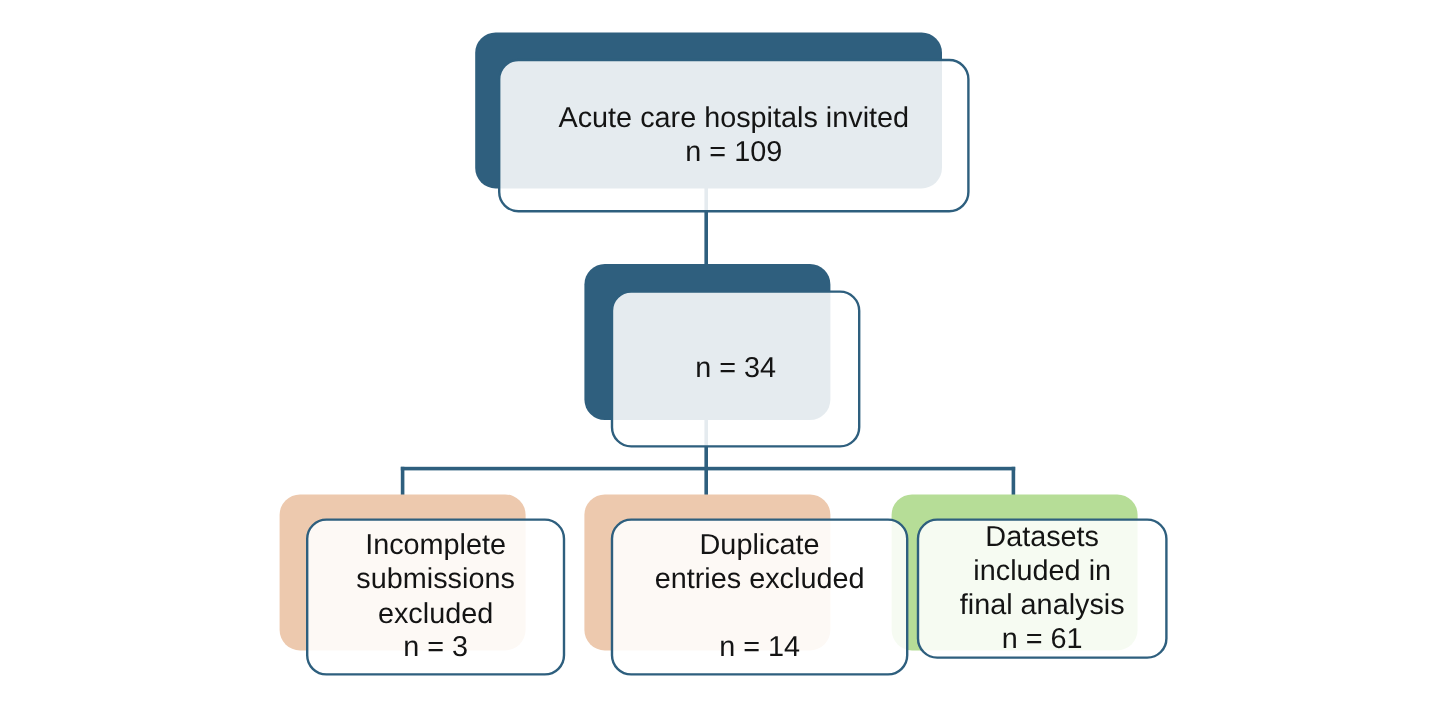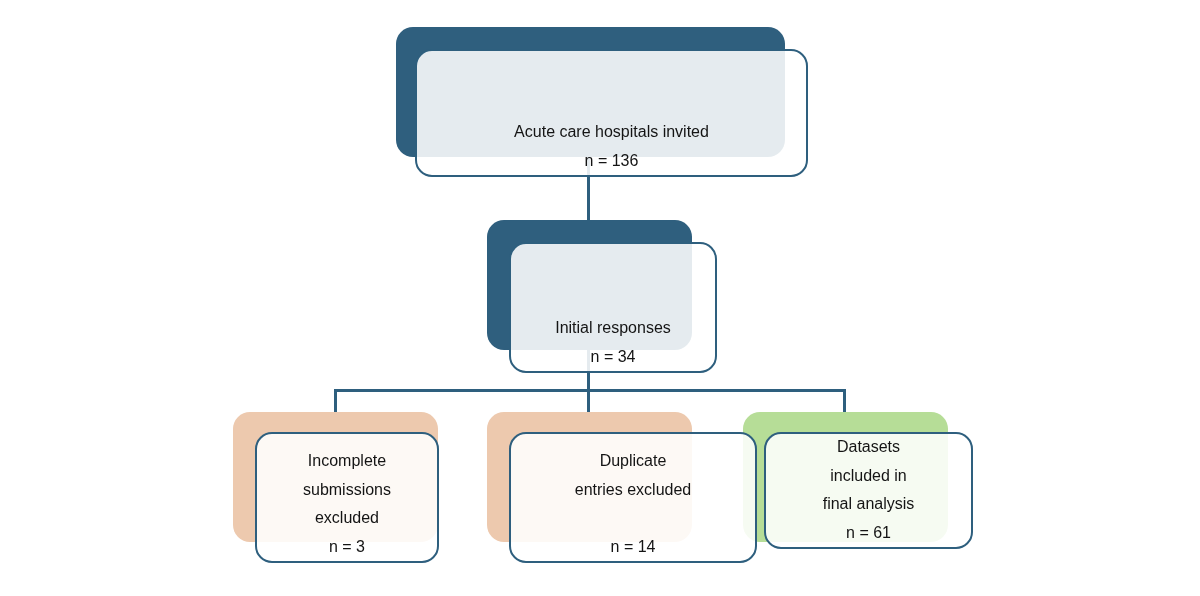--- a/index.html
+++ b/index.html
@@ -22,24 +22,24 @@
   .node-box {
     position: absolute;
     z-index: 3;
     box-sizing: border-box;
     background: rgba(255, 255, 255, 0.88);
     border: 2.5px solid #2E5F7E;
     border-radius: 17px;
     display: flex;
     flex-direction: column;
     align-items: center;
-    justify-content: flex-end;
+    justify-content: center;
     text-align: center;
     color: #141414;
-    font-size: 16px;
+    font-size: 24px;
     line-height: 28.5px;
     padding: 0 8px;
   }
   .node-label { white-space: pre-line; }
   .node-label.tall { min-height: 85.5px; }
   .node-count { white-space: pre-line; }
 </style>
 </head>
 <body>
 
@@ -48,35 +48,34 @@
   <div class="conn v" style="left: 587px; top: 140px; height: 110px; background-color: rgb(46, 95, 126);"></div>
   <div class="conn v" style="left: 587px; top: 340px; height: 100px; background-color: rgb(46, 95, 126);"></div>
   <div class="conn h" style="left: 334px; top: 389px; width: 512px; background-color: rgb(46, 95, 126);"></div>
   <div class="conn v" style="left: 334px; top: 389px; height: 26px; background-color: rgb(46, 95, 126);"></div>
   <div class="conn v" style="left: 843px; top: 389px; height: 26px; background-color: rgb(46, 95, 126);"></div>
 
   <div>
     <div class="node-shadow" style="left: 396px; top: 27px; width: 389px; height: 130px; background-color: rgb(47, 95, 126);"></div>
     <div class="node-box" style="left:415px; top:49px; width:393px; height:128px;">
       <div class="node-label">Acute care hospitals invited</div>
-      <div class="node-count">n = 136</div>
+      <div class="node-count">n = 109</div>
     </div>
   </div>
 
   <div>
     <div class="node-shadow" style="left: 487px; top: 220px; width: 205px; height: 130px; background-color: rgb(47, 95, 126);"></div>
     <div class="node-box" style="left:509px; top:242px; width:208px; height:131px;">
-      <div class="node-label">Initial responses</div>
       <div class="node-count">n = 34</div>
     </div>
   </div>
 
   <div>
     <div class="node-shadow" style="left: 233px; top: 412px; width: 205px; height: 130px; background-color: rgb(237, 201, 174);"></div>
-    <div class="node-box" style="left:255px; top:432px; width:184px; height:131px;">
+    <div class="node-box" style="left:255px; top:432px; width:216px; height:131px;">
       <div class="node-label tall">Incomplete
 submissions
 excluded</div>
       <div class="node-count">n = 3</div>
     </div>
   </div>
 
   <div>
     <div class="node-shadow" style="left: 487px; top: 412px; width: 205px; height: 130px; background-color: rgb(237, 201, 174);"></div>
     <div class="node-box" style="left:509px; top:432px; width:248px; height:131px;">

